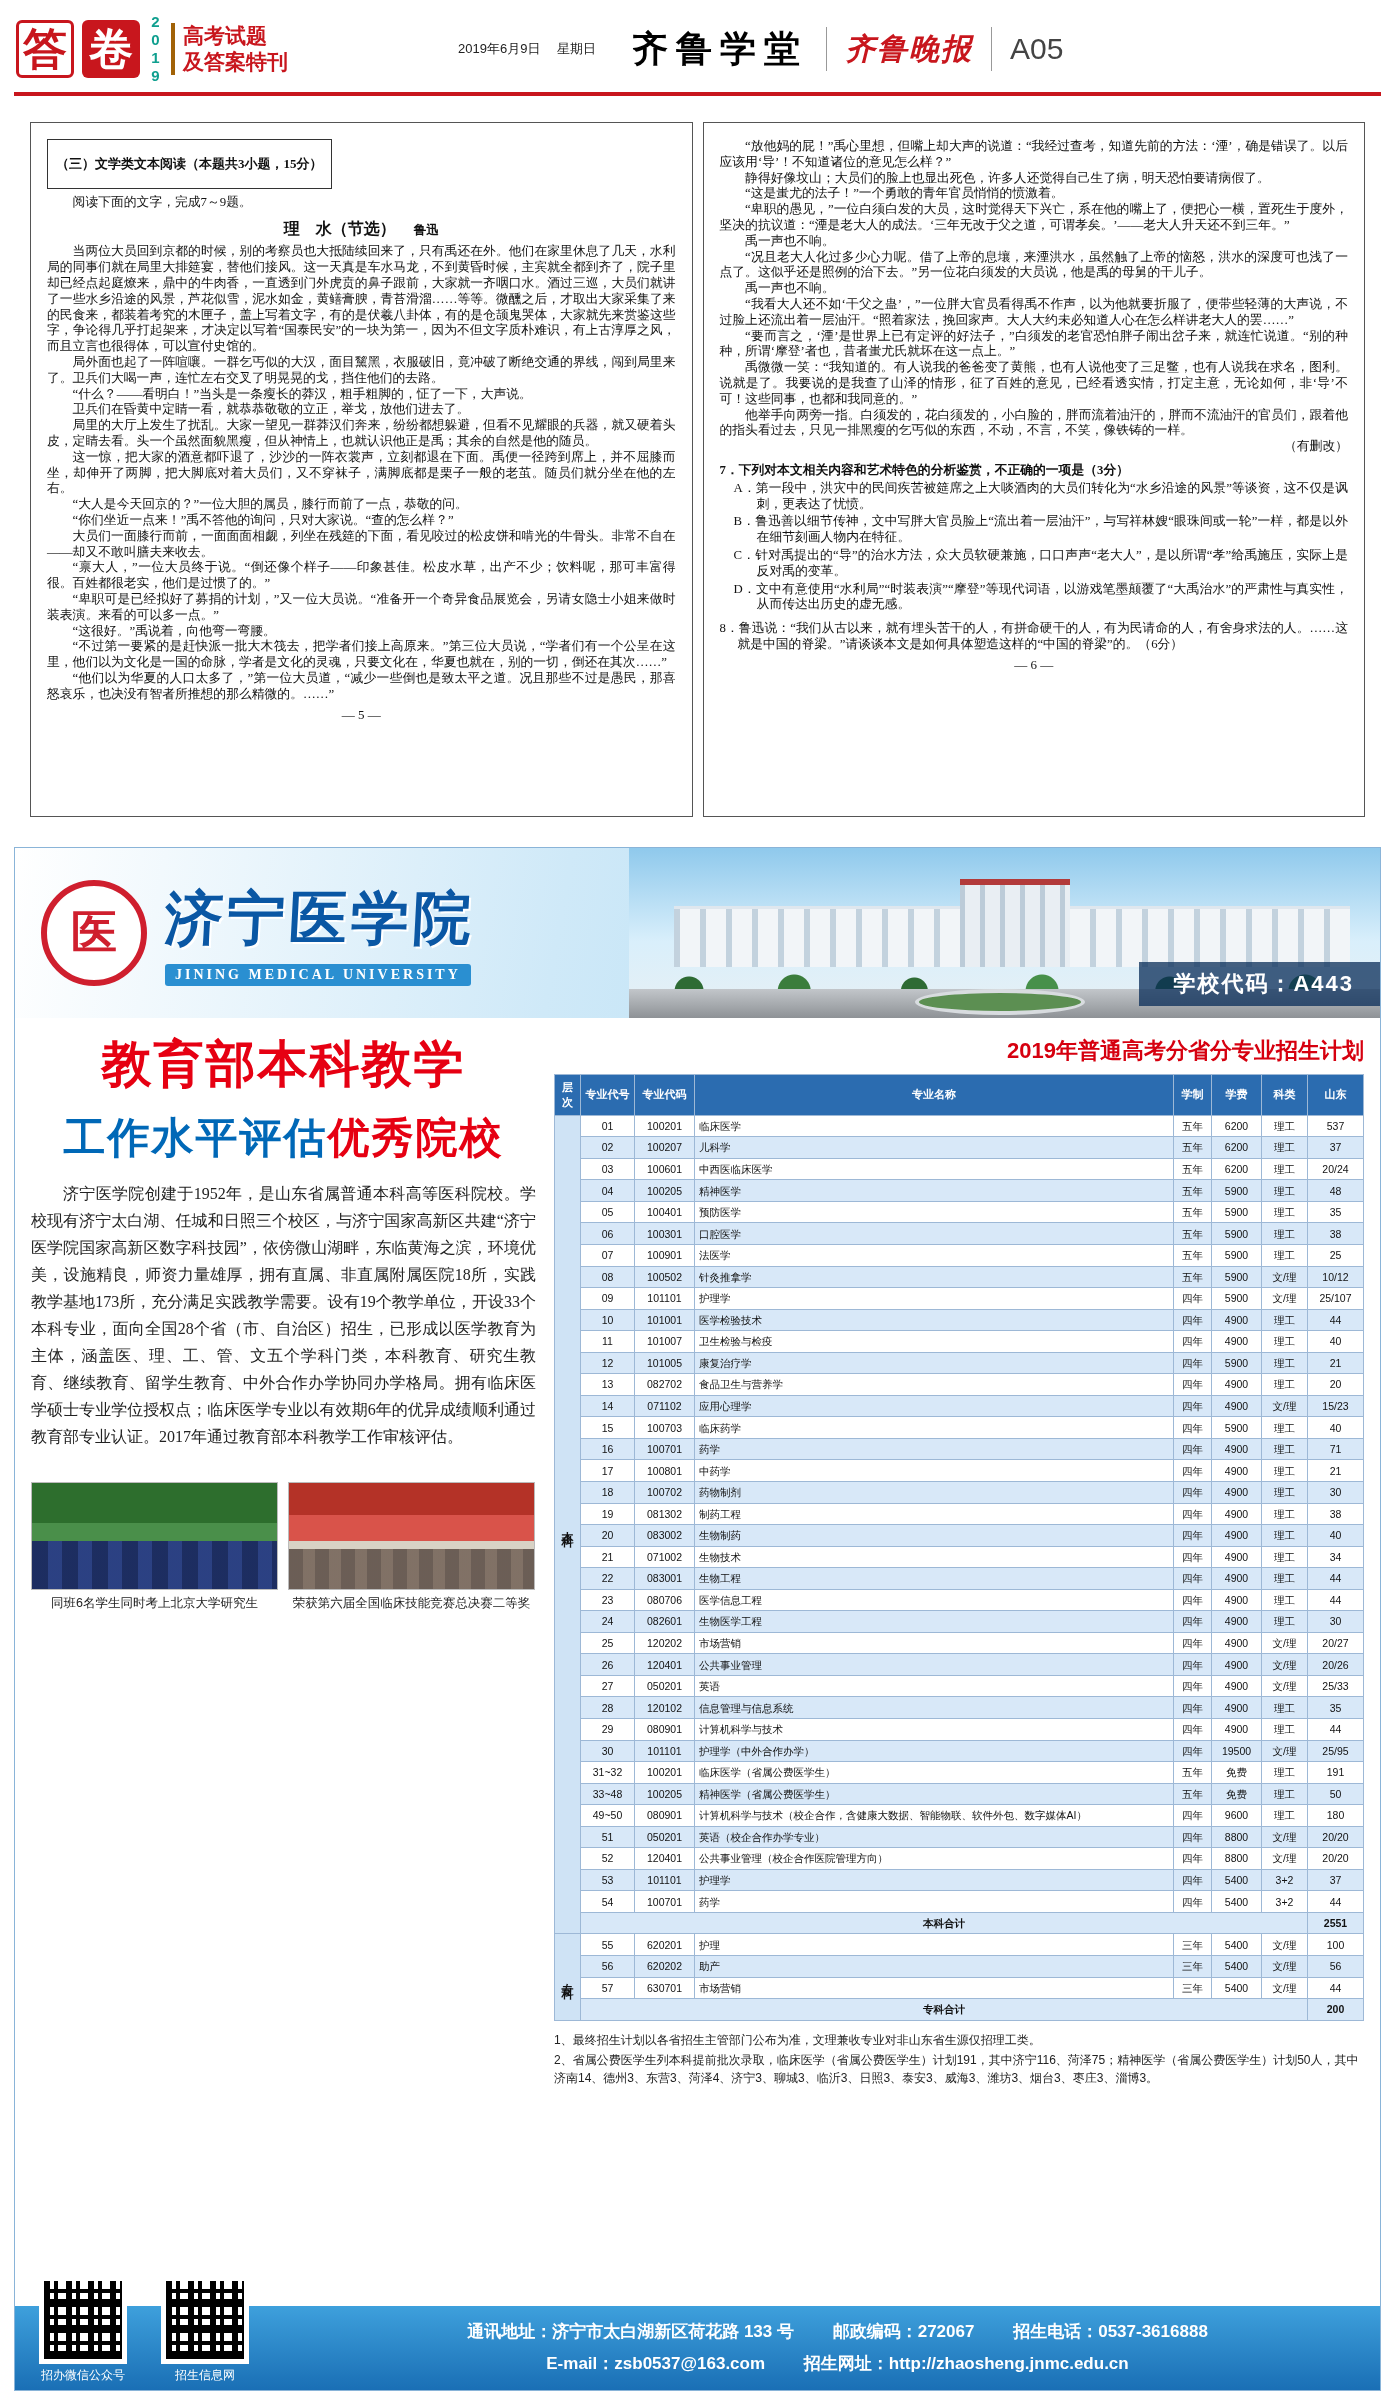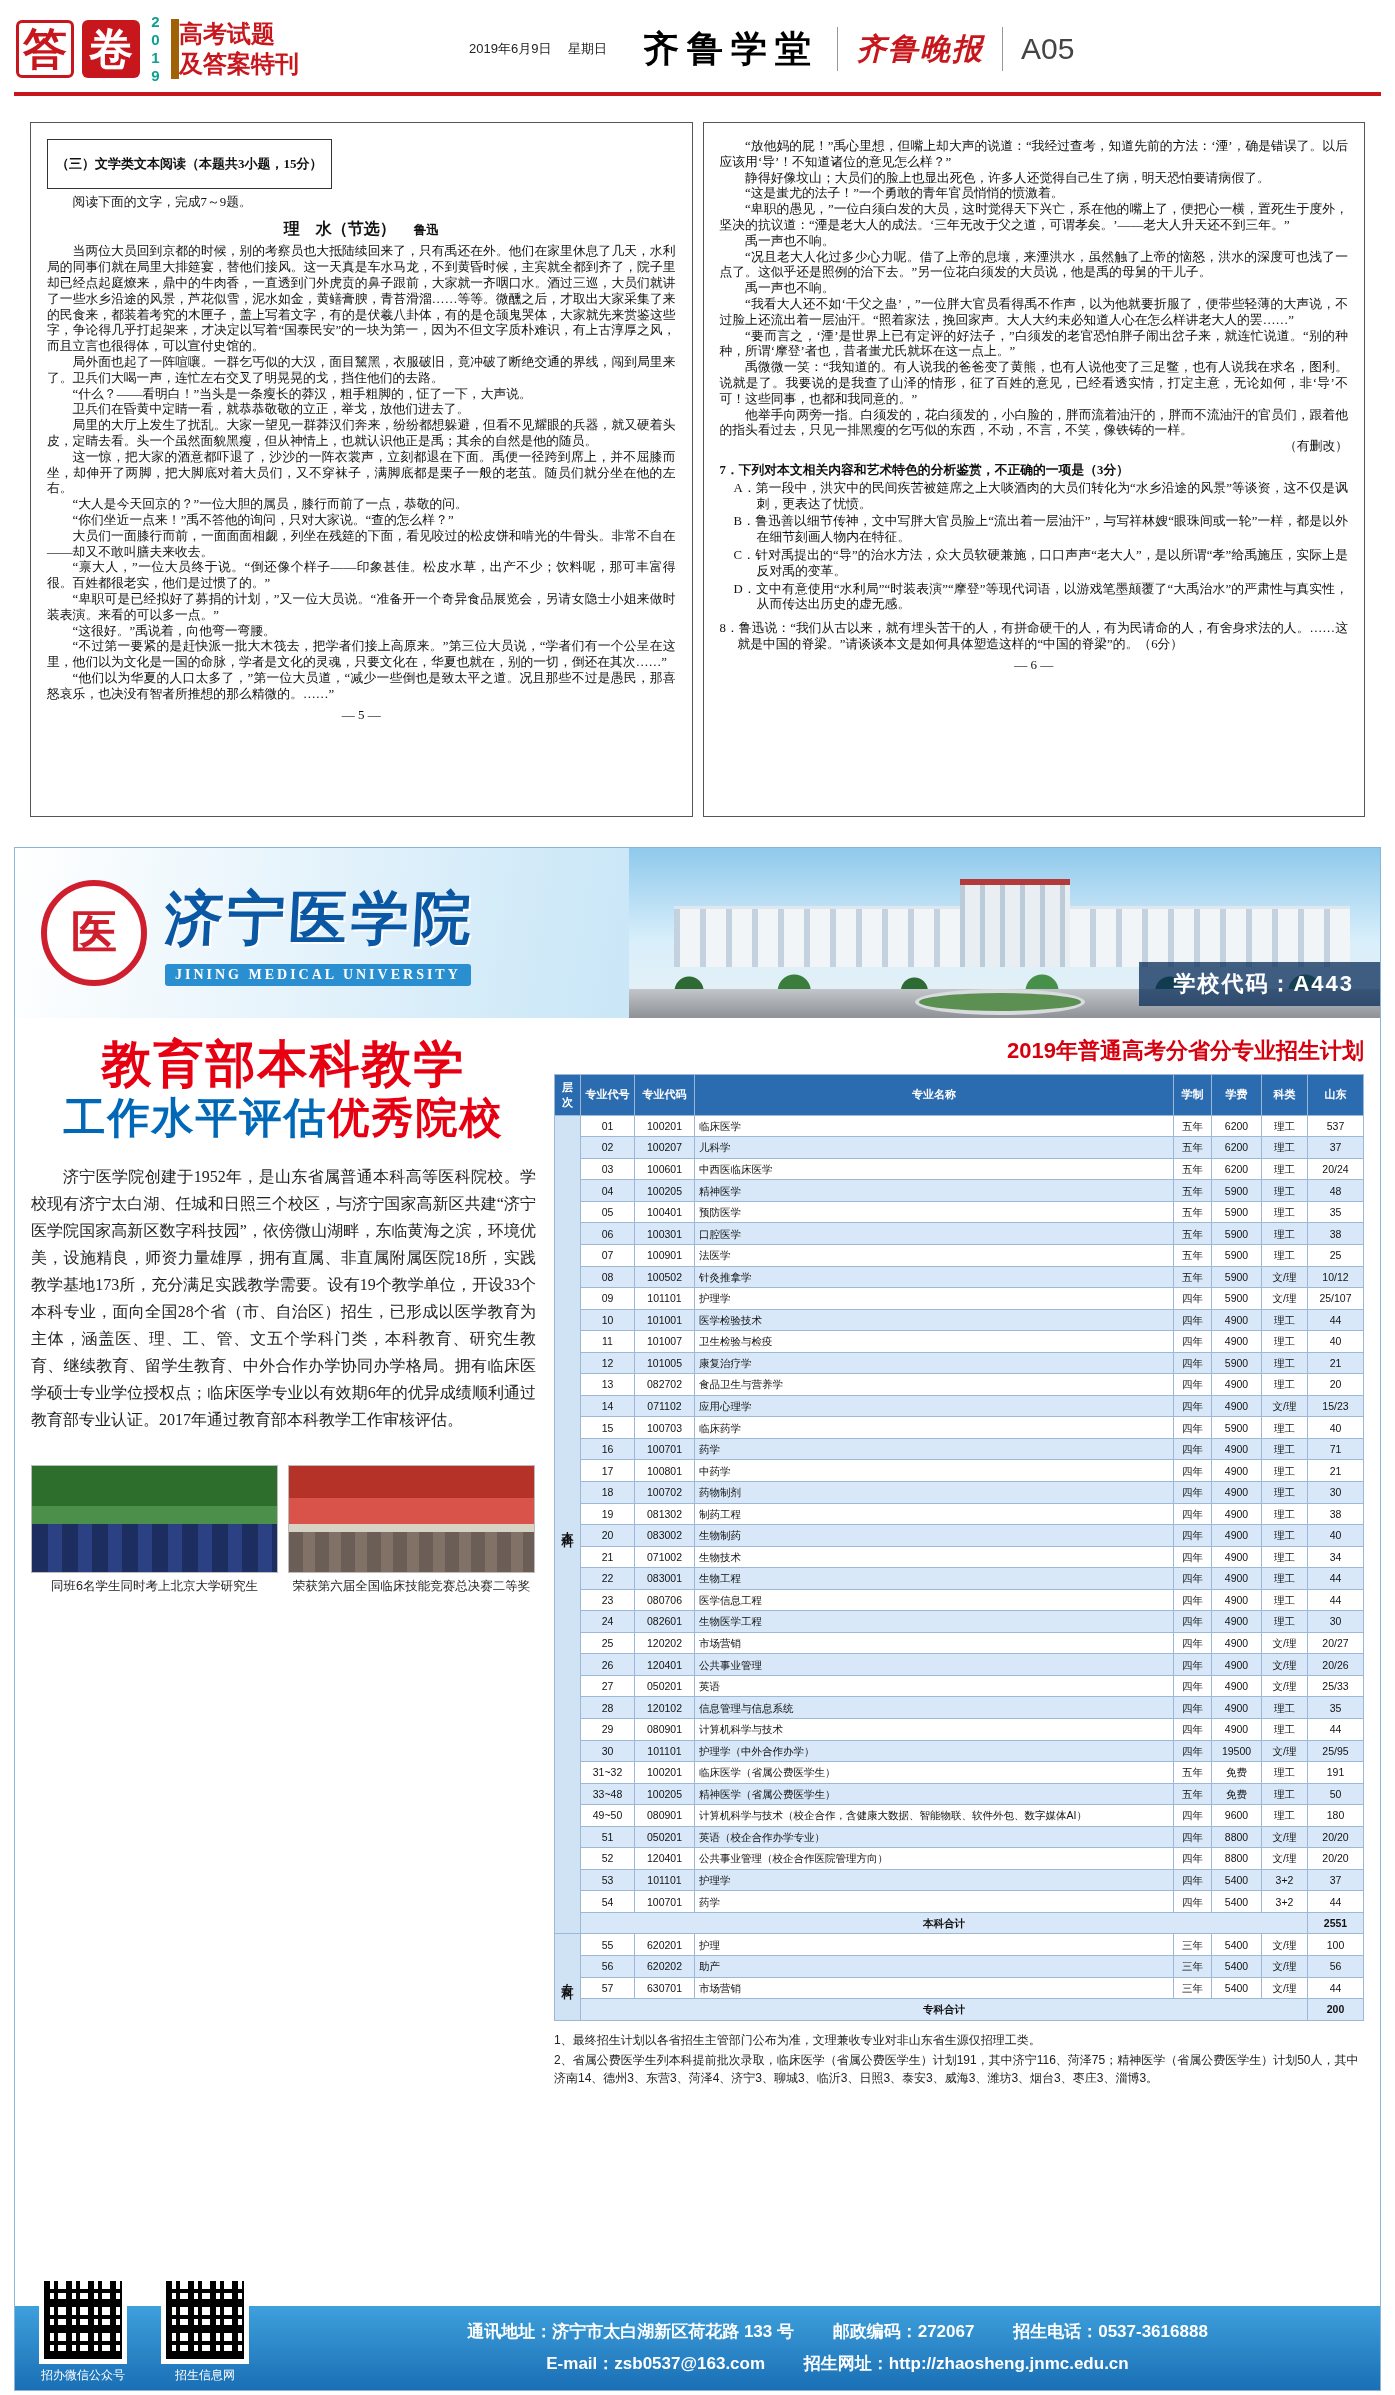--- a/index.html
+++ b/index.html
@@ -11,22 +11,22 @@
   }
   
   .masthead { height:92px; display:flex; align-items:center; padding:6px 16px 0 16px; }
   .logo-group { display:flex; align-items:center; gap:8px; }
   .logo-char { width:58px; height:58px; display:flex; align-items:center; justify-content:center;
     font-size:44px; font-weight:bold; font-family:"Liberation Serif",serif; }
   .logo-char.outline { color:#c8161d; border:3px solid #c8161d; background:#fff; border-radius:6px; }
   .logo-char.solid { color:#fff; background:#c8161d; border-radius:6px; }
   .logo-year { writing-mode:vertical-rl; text-orientation:upright; font-family:"Liberation Sans",sans-serif;
     font-size:15px; font-weight:bold; color:#0f9f8f; letter-spacing:1px; line-height:1; }
-  .logo-sub { border-left:8px solid #a16207; color:#c8161d; font-weight:bold;
-    font-family:"Liberation Sans",sans-serif; font-size:24px; line-height:1.25; }
+  .logo-sub { border-left:4px solid #a16207; padding-left:8px; color:#c8161d; font-weight:bold;
+    font-family:"Liberation Sans",sans-serif; font-size:21px; line-height:1.25; }
   .mast-date { margin-left:170px; font-size:13px; color:#222; font-family:"Liberation Sans",sans-serif; white-space:nowrap; }
   .mast-right { display:flex; align-items:center; margin-left:36px; gap:18px; }
   .mast-section { font-size:36px; font-weight:bold; letter-spacing:8px; color:#000; }
   .mast-div { width:1px; height:44px; background:#999; }
   .mast-paper { font-size:30px; font-weight:bold; font-style:italic; color:#c8161d; letter-spacing:2px; }
   .mast-page { font-size:30px; color:#444; font-family:"Liberation Sans",sans-serif; }
   .mast-rule { margin:0 14px; border-top:4px solid #c8161d; }
   
   .articles { display:flex; gap:10px; margin:26px 30px 0 30px; height:695px; }
   .col { flex:1; border:1px solid #555; padding:16px 16px 8px 16px; overflow:hidden;
@@ -73,21 +73,21 @@
     background:linear-gradient(180deg,#c2c6ca,#8e9296); }
   .bp-circle { position:absolute; left:38%; bottom:2%; width:170px; height:26px; border-radius:50%;
     background:#5c8f52; border:4px solid #d8dcdf; }
   .school-code { position:absolute; right:0; bottom:12px; background:rgba(8,44,88,0.75); color:#fff;
     font-family:"Liberation Sans",sans-serif; font-size:22px; font-weight:bold; letter-spacing:2px;
     padding:7px 26px 7px 34px; }
   .ad-main { height:1288px; padding:18px 16px 8px 16px; display:flex; gap:18px; }
   .ad-left { width:505px; flex:none; display:flex; flex-direction:column; font-family:"Liberation Sans",sans-serif; }
   .headline { text-align:center; font-weight:bold; line-height:1.15; letter-spacing:2px; }
   .headline .h1 { font-size:50px; color:#e60012; display:block; }
-  .headline .h2 { font-size:42px; display:block; margin-top:3px;font-family:Liberation Mono, monospace; }
+  .headline .h2 { font-size:42px; display:block; margin-top:20px; }
   .headline .h2 .blue { color:#0068b7; }
   .headline .h2 .red { color:#e60012; }
   .ad-body-text { margin-top:18px; font-size:16px; line-height:27px; text-align:justify; text-indent:2em;
     color:#222; font-family:"Liberation Serif",serif; }
   .photo-row { display:flex; gap:10px; margin-top:16px; }
   .photo { width:247px; height:108px; position:relative; overflow:hidden; border:1px solid #bbb; }
   .photo-grad { background:linear-gradient(180deg,#2d6e2d 0 38%,#4a8f4a 38% 55%,#27406f 55% 100%); }
   .photo-grad::after { content:""; position:absolute; left:0; right:0; bottom:0; height:45%;
     background:repeating-linear-gradient(90deg,#1b2a5e 0 16px,#2c4186 16px 30px); opacity:.85; }
   .photo-comp { background:linear-gradient(180deg,#b43227 0 30%,#d9534a 30% 55%,#d8d2c5 55% 100%); }

